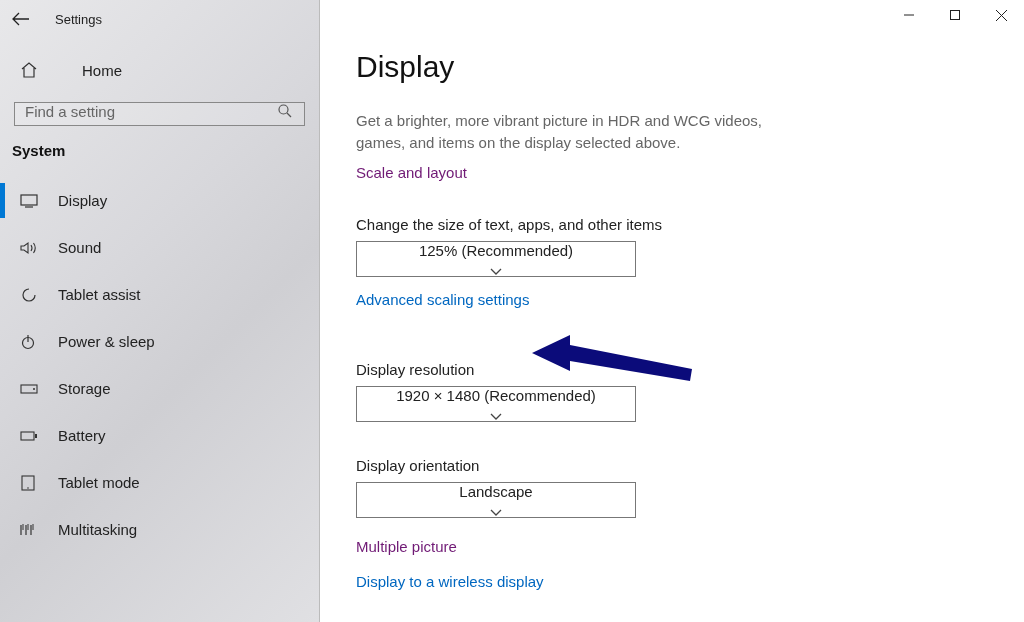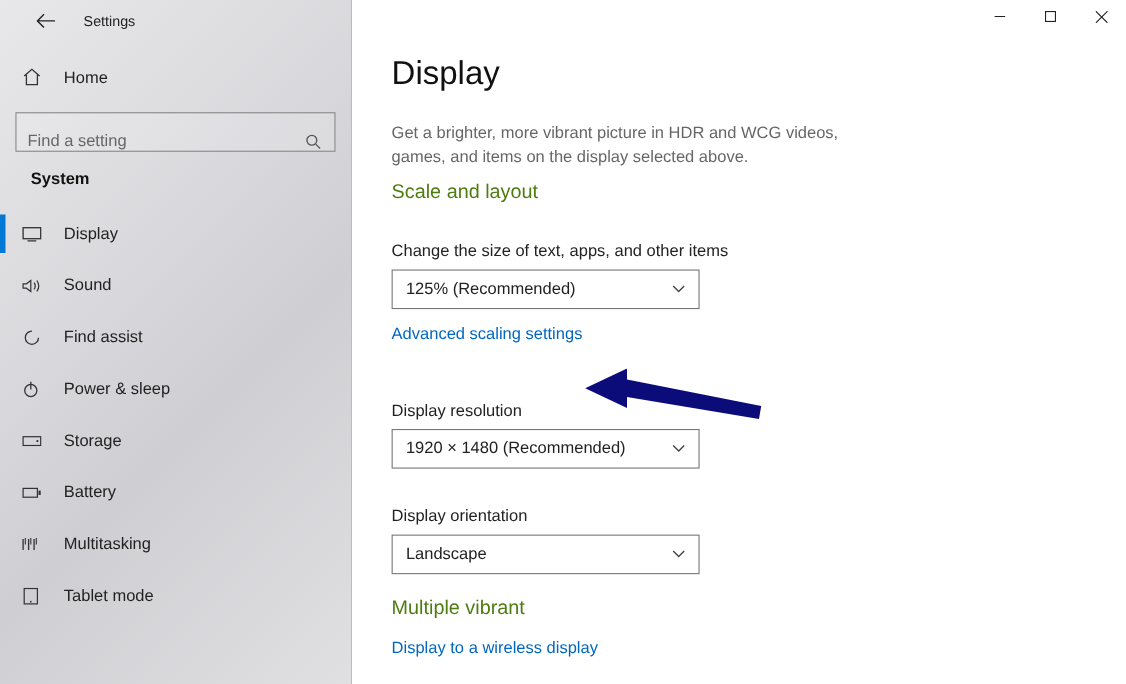--- a/index.html
+++ b/index.html
@@ -26,21 +26,21 @@
       background: linear-gradient(135deg, #e8e8ea 0%, #d8d8dc 40%, #cfcfd3 60%, #e0e0e3 100%);
       border-right: 1px solid #bbb;
       display: flex;
       flex-direction: column;
       position: relative;
     }
     .titlebar {
       height: 38px;
       display: flex;
       align-items: center;
-      padding-left: 28px;
+      padding-left: 7px;
     }
     .back-btn {
       width: 28px;
       height: 28px;
       display: flex;
       align-items: center;
       justify-content: center;
       margin-right: 20px;
       cursor: pointer;
     }
@@ -48,39 +48,40 @@
       font-size: 13px;
       color: #222;
     }
     .home-row {
       display: flex;
       align-items: center;
       height: 44px;
       padding-left: 20px;
       cursor: pointer;
       margin-top: 10px;
+      gap: 24px;
     }
     .home-row .icon-slot, .nav-item .icon-slot {
       width: 26px;
       display: flex;
       align-items: center;
       justify-content: flex-start;
       margin-right: 12px;
     }
     .home-label {
       font-size: 15px;
       color: #222;
     }
     .search-box {
       margin: 10px 14px 16px 14px;
-      height: 36px;
+      height: 24px;
       border: 1px solid #888;
       background: rgba(255,255,255,0.15);
       display: flex;
-      align-items: flex-end;
+      align-items: flex-start;
       padding: 0 10px;
       position: relative;
     }
     .search-input {
       flex: 1;
       border: none;
       background: transparent;
       font-size: 15px;
       color: #555;
       outline: none;
@@ -93,21 +94,21 @@
     .search-icon-slot {
       width: 18px;
       display: flex;
       align-items: center;
       justify-content: center;
     }
     .section-title {
       font-size: 15px;
       font-weight: 600;
       color: #111;
-      padding: 0 28px;
+      padding: 0 12px;
       margin-bottom: 18px;
     }
     .nav {
       display: flex;
       flex-direction: column;
     }
     .nav-item {
       display: flex;
       align-items: center;
       height: 47px;
@@ -149,43 +150,44 @@
       color: #0067c0;
       font-size: 15px;
       cursor: pointer;
       display: inline-block;
       margin-bottom: 32px;
     }
     .link.small-gap {
       margin-bottom: 18px;
     }
     .section-h {
-      font-size: 18px;
+      font-size: 15px;
       font-weight: 400;
-      color: #4d7c0f;
+      color: #701a75;
       margin-bottom: 18px;
     }
     .field-label {
       font-size: 15px;
       color: #222;
       margin-bottom: 8px;
     }
     .dropdown {
       width: 280px;
       height: 36px;
       border: 1px solid #777;
       background: #fff;
       display: flex;
       align-items: center;
       justify-content: space-between;
       padding: 0 12px;
       font-size: 15px;
       color: #222;
       cursor: pointer;
       margin-bottom: 14px;
+      flex-direction: column;
     }
     .group {
       margin-bottom: 8px;
       margin-top: 35px;
     }
     .window-controls {
       position: absolute;
       top: 0;
       right: 0;
       display: flex;
@@ -279,21 +281,21 @@
             </svg>
         </span>
         <span>Sound</span>
       </div>
       <div class="nav-item">
         <span class="icon-slot">
           <svg width="18" height="18" viewBox="0 0 18 18">
               <path d="M15 9 A6 6 0 1 1 9 3" fill="none" stroke="#333" stroke-width="1.2"></path>
             </svg>
         </span>
-        <span>Find assist</span>
+        <span>Tablet assist</span>
       </div>
       <div class="nav-item">
         <span class="icon-slot">
           <svg width="16" height="16" viewBox="0 0 16 16">
               <circle cx="8" cy="9" r="5.5" fill="none" stroke="#333" stroke-width="1.2"></circle>
               <line x1="8" y1="1" x2="8" y2="8" stroke="#333" stroke-width="1.2"></line>
             </svg>
         </span>
         <span>Power &amp; sleep</span>
       </div>
@@ -307,43 +309,43 @@
         <span>Storage</span>
       </div>
       <div class="nav-item">
         <span class="icon-slot">
           <svg width="18" height="12" viewBox="0 0 18 12">
               <rect x="1" y="2" width="13" height="8" fill="none" stroke="#333" stroke-width="1.1"></rect>
               <rect x="15" y="4" width="2" height="4" fill="#333"></rect>
             </svg>
         </span>
         <span>Battery</span>
+      </div>
+      <div class="nav-item">
+        <span class="icon-slot">
+          <svg width="16" height="16" viewBox="0 0 16 16">
+              <rect x="2" y="1" width="12" height="14" fill="none" stroke="#333" stroke-width="1.1"></rect>
+              <circle cx="8" cy="13" r="0.8" fill="#333"></circle>
+            </svg>
+        </span>
+        <span>Tablet mode</span>
       </div>
       <div class="nav-item">
         <span class="icon-slot">
           <svg width="18" height="14" viewBox="0 0 18 14">
               <line x1="1" y1="2" x2="1" y2="12" stroke="#333" stroke-width="1.2"></line>
               <line x1="6" y1="2" x2="6" y2="12" stroke="#333" stroke-width="1.2"></line>
               <line x1="11" y1="2" x2="11" y2="12" stroke="#333" stroke-width="1.2"></line>
               <line x1="3" y1="1" x2="3" y2="7" stroke="#333" stroke-width="1"></line>
               <line x1="8" y1="1" x2="8" y2="7" stroke="#333" stroke-width="1"></line>
               <line x1="13" y1="1" x2="13" y2="7" stroke="#333" stroke-width="1"></line>
             </svg>
         </span>
         <span>Multitasking</span>
       </div>
-      <div class="nav-item">
-        <span class="icon-slot">
-          <svg width="16" height="16" viewBox="0 0 16 16">
-              <rect x="2" y="1" width="12" height="14" fill="none" stroke="#333" stroke-width="1.1"></rect>
-              <circle cx="8" cy="13" r="0.8" fill="#333"></circle>
-            </svg>
-        </span>
-        <span>Tablet mode</span>
-      </div>
     </div>
   </div>
 
   <div class="content">
     <h1 class="page-title">Display</h1>
 
     <p class="subtext">Get a brighter, more vibrant picture in HDR and WCG videos, games, and items on the display selected above.</p>
 
     <h2 class="section-h">Scale and layout</h2>
 
@@ -377,20 +379,20 @@
       <div class="dropdown">
         <span>Landscape</span>
         <span>
           <svg width="12" height="8" viewBox="0 0 12 8">
               <path d="M1 1 L6 6 L11 1" fill="none" stroke="#444" stroke-width="1.3"></path>
             </svg>
         </span>
       </div>
     </div>
 
-    <h2 class="section-h" style="margin-top:20px;">Multiple vibrant</h2>
+    <h2 class="section-h" style="margin-top:20px;">Multiple picture</h2>
     <a class="link small-gap">Display to a wireless display</a>
   </div>
 </div>
 
 <svg class="arrow-annotation" width="170" height="60" viewBox="0 0 170 60">
   <polygon points="0,18 38,0 38,10 160,34 158,46 38,26 38,36" fill="#0b0b7a"></polygon>
 </svg>
 
 </body></html>

